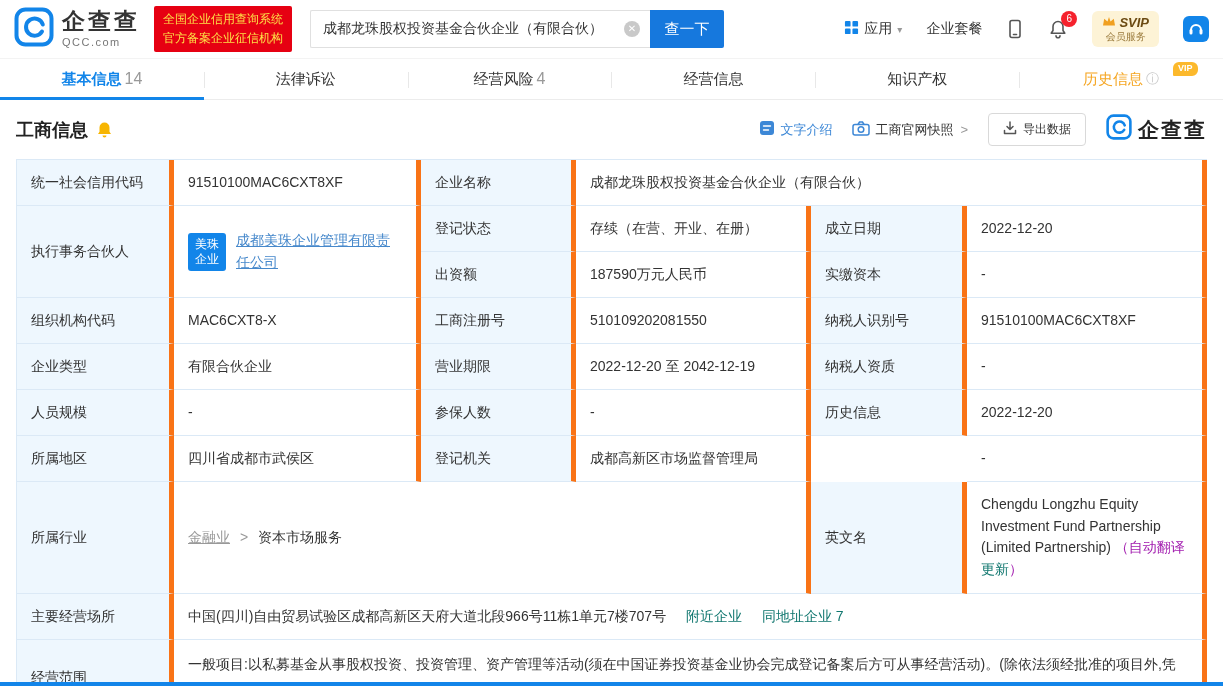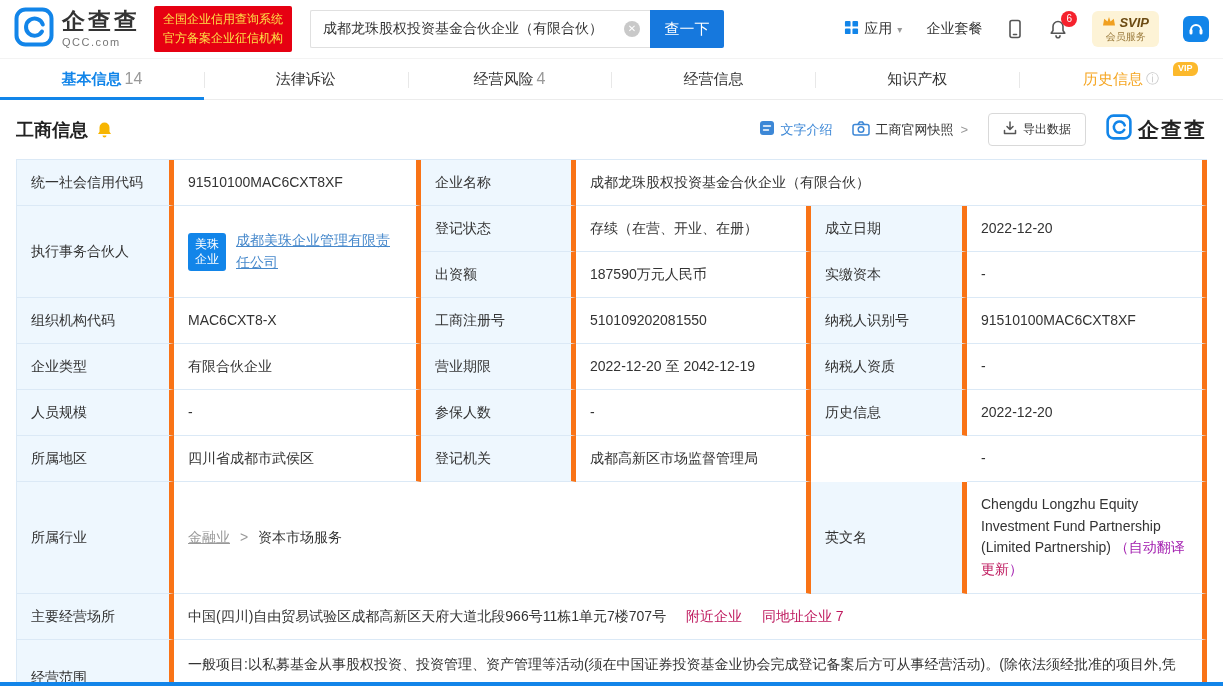--- a/index.html
+++ b/index.html
@@ -68,21 +68,21 @@
   .cell { display:flex; align-items:center; padding:10px 14px; border-right:5px solid #f97316;
     border-bottom:1px solid #dbe9f6; font-size:14px; color:#333; line-height:1.55;
     min-height:46px; background:#fff; }
   .cell.lbl { background:#eef7fe; }
   .cell.block { display:block; padding-top:12px; padding-bottom:12px; }
   .partner-cell { gap:10px; }
   .partner-logo { width:38px; height:38px; background:#1285e9; border-radius:3px; color:#fff;
     display:flex; flex-direction:column; align-items:center; justify-content:center;
     font-size:12px; line-height:1.25; flex-shrink:0; cursor:pointer; }
   .partner-link { color:#4688cb; text-decoration:underline; cursor:pointer; }
-  .blue-link { color:#be185d; cursor:pointer; text-decoration:none; }
+  .blue-link { color:#0f766e; cursor:pointer; text-decoration:none; }
   .industry-link { color:#999; text-decoration:underline; cursor:pointer; }
   .industry-sep { color:#999; margin:0 6px; }
   .gray-note { color:#a21caf; }
   .addr-link { margin-left:16px; }
   .scope-cell { line-height:1.8; }
 
   .bottom-bar { position:fixed; left:0; bottom:0; width:100%; height:4px; background:#1285e9; }
 </style>
 </head>
 <body>

